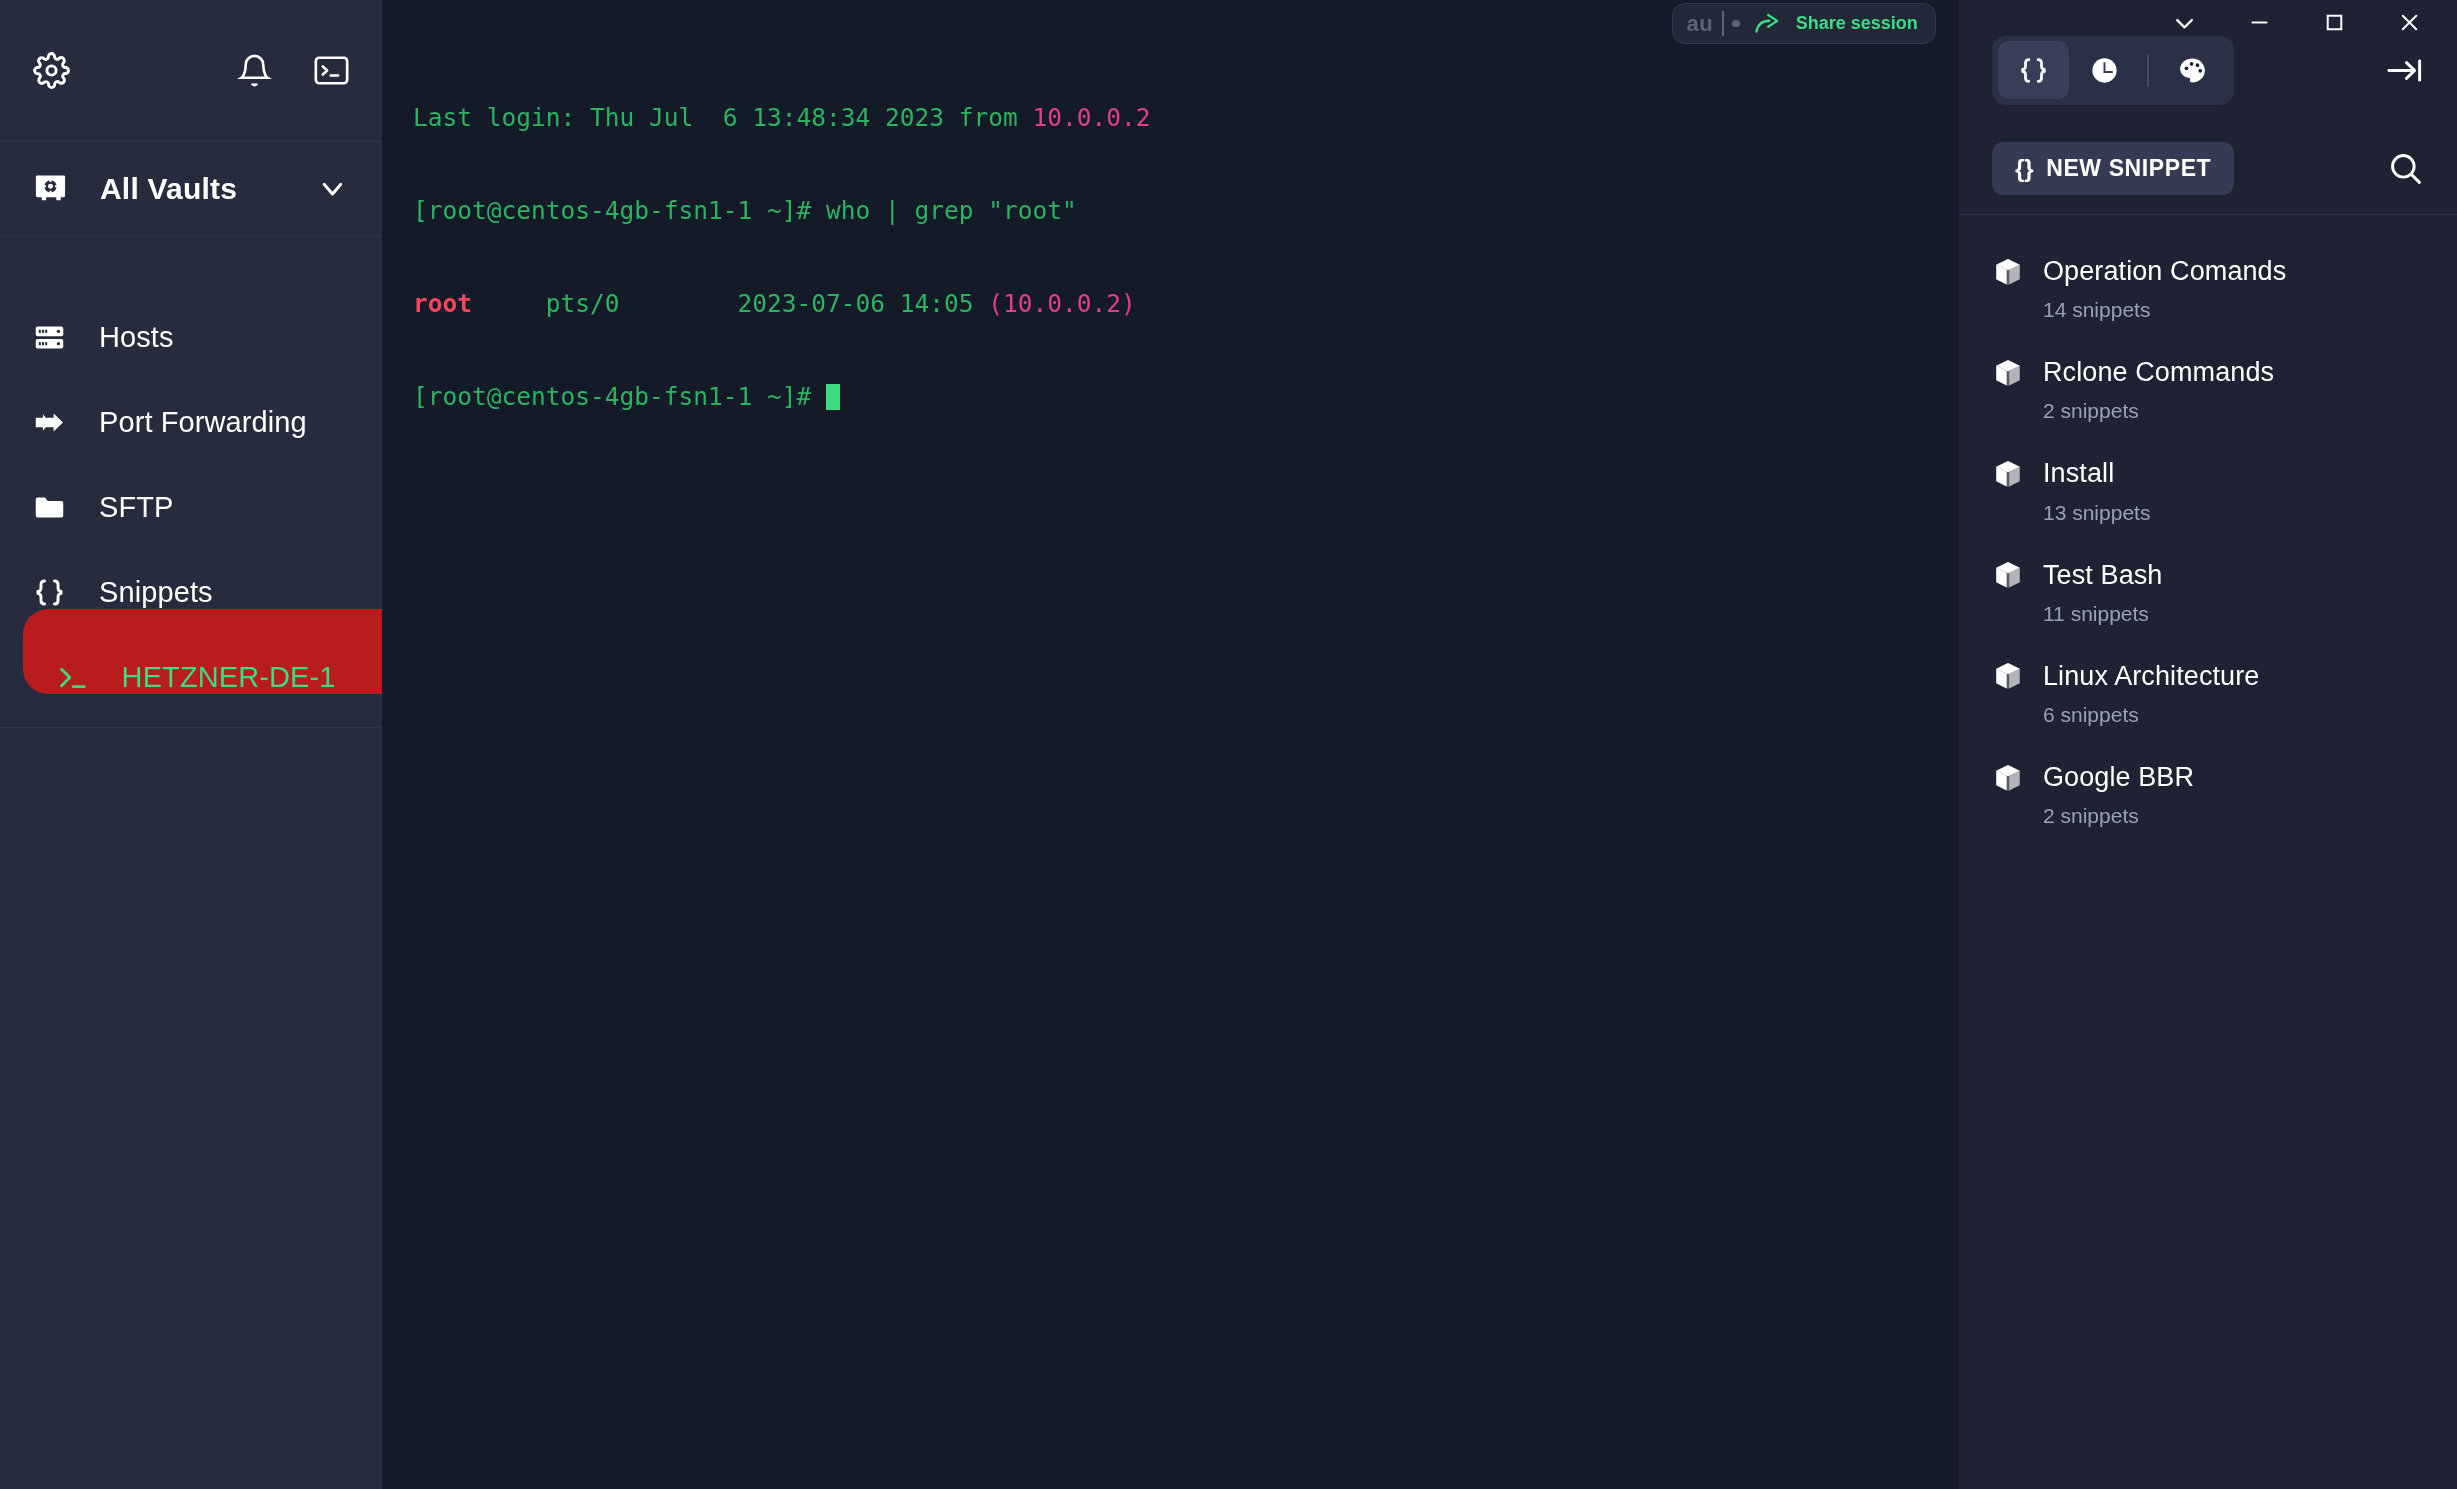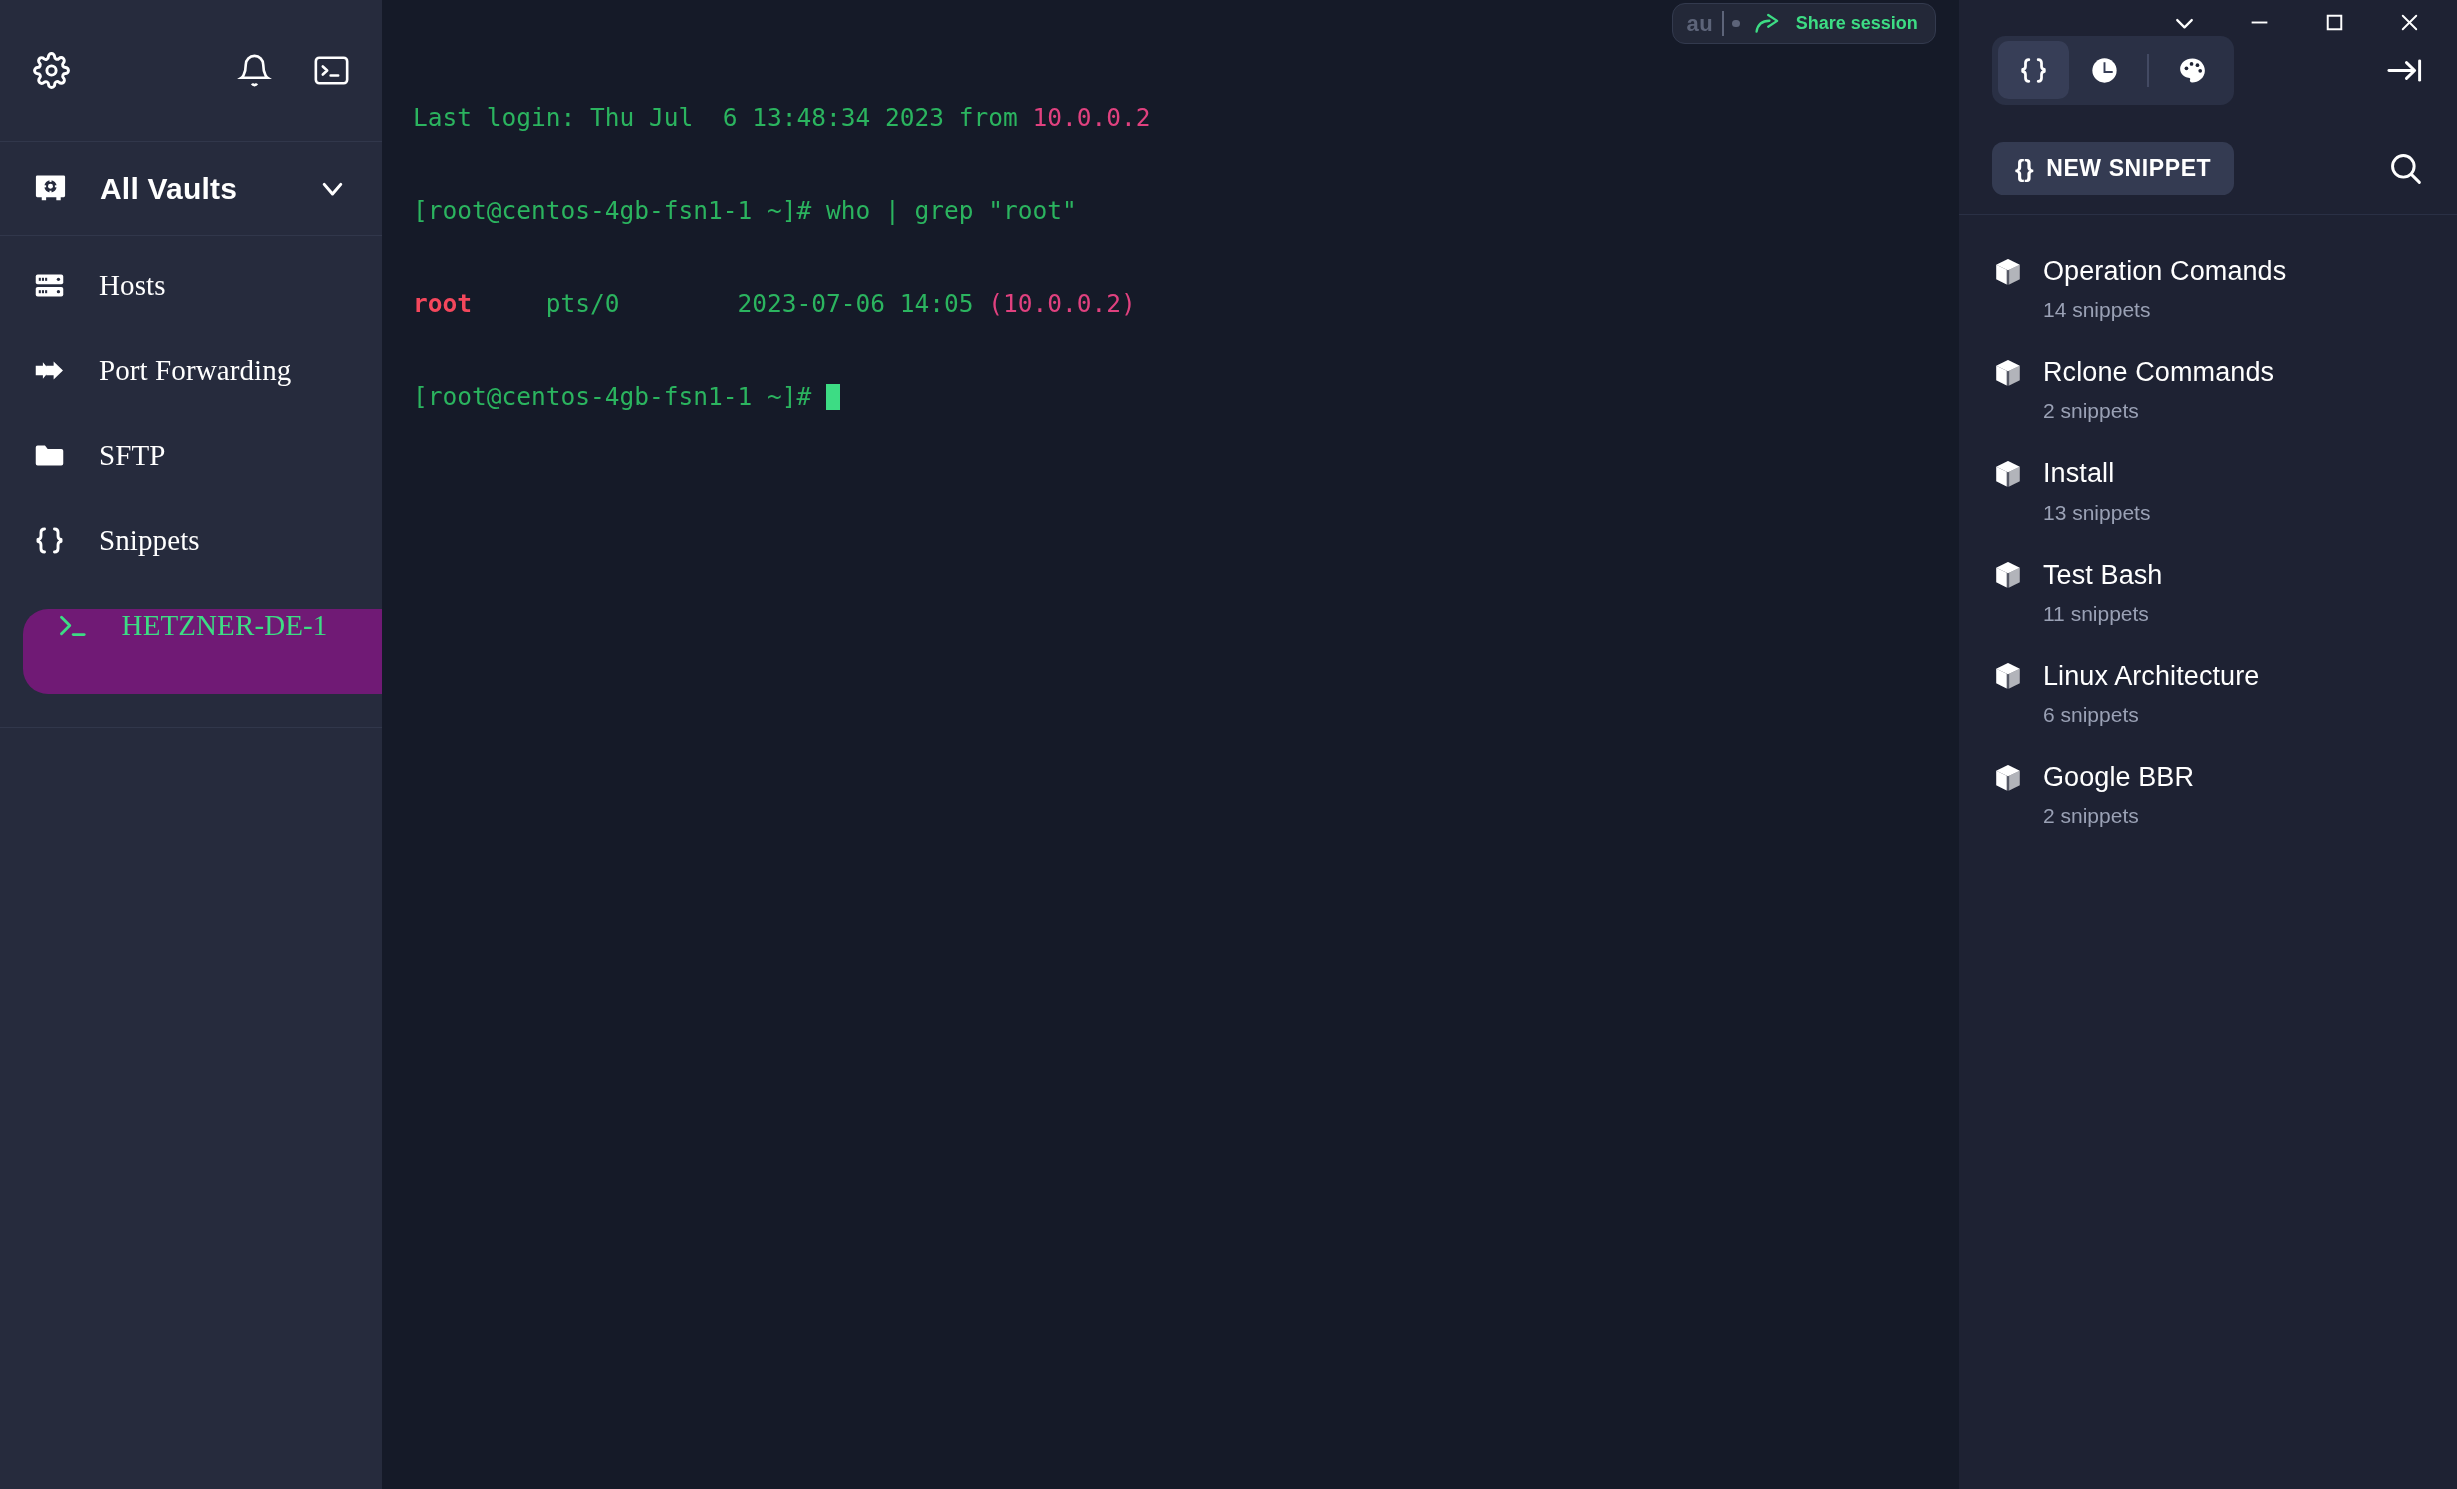--- a/index.html
+++ b/index.html
@@ -41,32 +41,32 @@
     cursor:pointer;
   }
   .vaults-label{
     font-size:30px;font-weight:bold;letter-spacing:0.2px;
     margin-left:32px;color:#ffffff;
   }
   .vaults-chev{margin-left:auto;display:flex;align-items:center;}
 
   .nav{padding-top:33px;display:flex;flex-direction:column;}
   .nav-item{
-    height:85px;display:flex;align-items:flex-start;
-    padding:0 33px;cursor:pointer;position:relative;font-family:Liberation Serif, serif;
+    height:85px;display:flex;align-items:flex-end;
+    padding:0 33px;cursor:pointer;position:relative;
   }
   .nav-item .ico{
     width:42px;display:flex;align-items:center;justify-content:flex-start;
     color:#ffffff;flex:0 0 42px;
   }
   .nav-item .lbl{
     font-size:29px;margin-left:24px;color:#ffffff;letter-spacing:0.1px;
   }
   .nav-item.active{
-    background:#701a75;
+    background:#b91c1c;
     border-top-left-radius:25px;border-bottom-left-radius:25px;
     border-top-right-radius:0;border-bottom-right-radius:0;
     margin-left:23px;padding-left:9.6px;
     width:359px;
   }
   .nav-item.active .ico{color:#3ddc84;}
   .nav-item.active .lbl{color:#3ddc84;}
   .nav-sep{height:1px;background:#31374b;margin-top:33px;}
 
   

